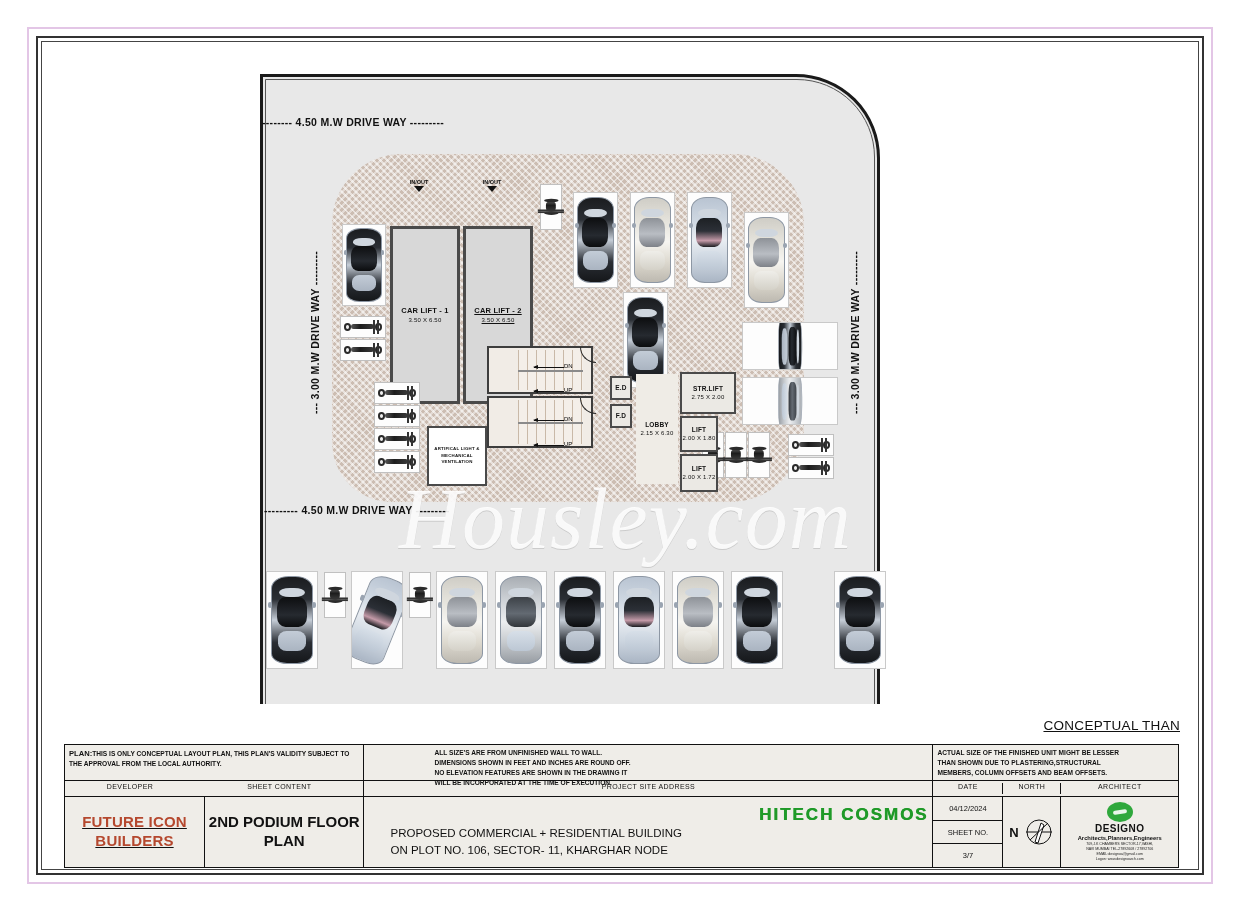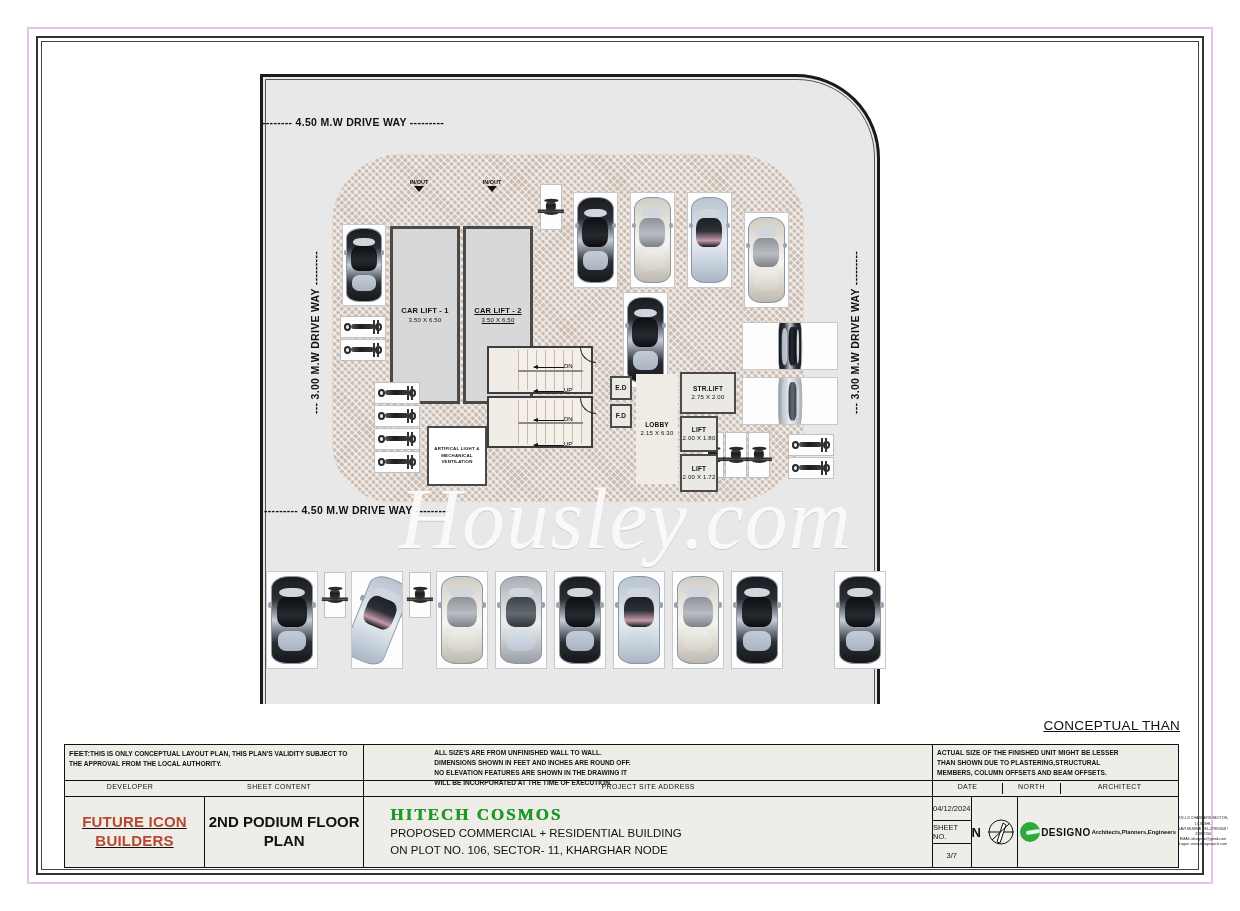--- a/index.html
+++ b/index.html
@@ -190,32 +190,32 @@
   .right-col{ width:245px; }
 
   .dev-row { display:flex; flex:1; }
   .dev-cell { width:140px; border-right:1.2px solid #111; display:flex; align-items:center; justify-content:center;text-decoration:underline; }
   .sc-cell  { flex:1; display:flex; align-items:center; justify-content:center; }
   .dev-name { color:#b5482e; font-size:15px; font-weight:bold; text-align:center; line-height:1.25; letter-spacing:.2px; }
   .sheet-content { font-size:15px; font-weight:bold; text-align:center; line-height:1.25; color:#111; }
 
   .site-txt { padding:6px 0 0 32px; }
   .proj-name {
-    font-family:Liberation Serif, serif;
+    font-family:Liberation Sans, sans-serif;
     color:#1f9a28; font-size:17px; font-weight:bold; letter-spacing:2px;
-    text-align:left; text-shadow:0.5px 0 0 #1f9a28;
+    text-align:right; text-shadow:0.5px 0 0 #1f9a28;
   }
   .proj-line { font-size:11.5px; color:#111; line-height:1.5; }
 
   .rc-row { display:flex; flex:1; }
   .rc-date { width:70px; border-right:1.2px solid #111; display:flex; flex-direction:column; }
   .rc-date .c { flex:1; display:flex; align-items:center; justify-content:center; border-bottom:1.2px solid #111; font-size:7.5px; }
   .rc-date .c:last-child { border-bottom:none; }
   .rc-north { width:58px; border-right:1.2px solid #111; display:flex; align-items:center; justify-content:center; gap:2px; }
-  .rc-arch { flex:1; display:flex; align-items:center; justify-content:center; gap:1px; padding:2px; }
+  .rc-arch { flex:1; display:flex; flex-direction:column; align-items:center; justify-content:center; gap:1px; padding:2px; }
 
   .north-n { font-size:13px; font-weight:bold; }
   .designo-logo {
     width:26px; height:20px; border-radius:50%;
     background:#2fa83c; position:relative;
   }
   .designo-logo::after {
     content:''; position:absolute; left:6px; top:8px; width:14px; height:4px;
     background:#e9f6ea; border-radius:3px; transform:rotate(-8deg);
   }
@@ -600,21 +600,21 @@
 
     <div class="watermark">Housley.com</div>
   </div>
 
   <div class="conceptual">CONCEPTUAL THAN</div>
 
   <div id="titleblock">
 
     <div class="tb-col left-col">
       <div class="tb-cell note-box" style="height:36px;">
-        <b class="lbl">FEET:</b><span>THIS IS ONLY CONCEPTUAL LAYOUT PLAN, THIS PLAN'S VALIDITY SUBJECT TO THE APPROVAL FROM THE LOCAL AUTHORITY.</span>
+        <b class="lbl">PLAN:</b><span>THIS IS ONLY CONCEPTUAL LAYOUT PLAN, THIS PLAN'S VALIDITY SUBJECT TO THE APPROVAL FROM THE LOCAL AUTHORITY.</span>
       </div>
       <div class="tb-cell tb-head" style="height:16px; display:flex;">
         <span style="width:130px; text-align:center;">DEVELOPER</span>
         <span style="flex:1; text-align:center;">SHEET CONTENT</span>
       </div>
       <div class="tb-cell dev-row" style="padding:0;">
         <div class="dev-cell">
           <span class="dev-name">FUTURE ICON BUILDERS</span>
         </div>
         <div class="sc-cell">

